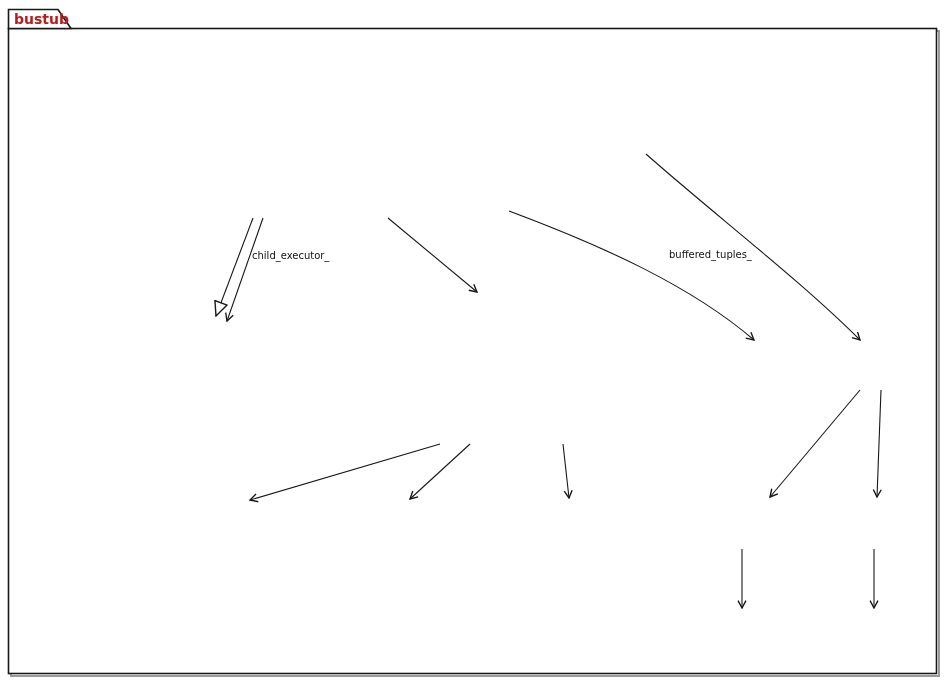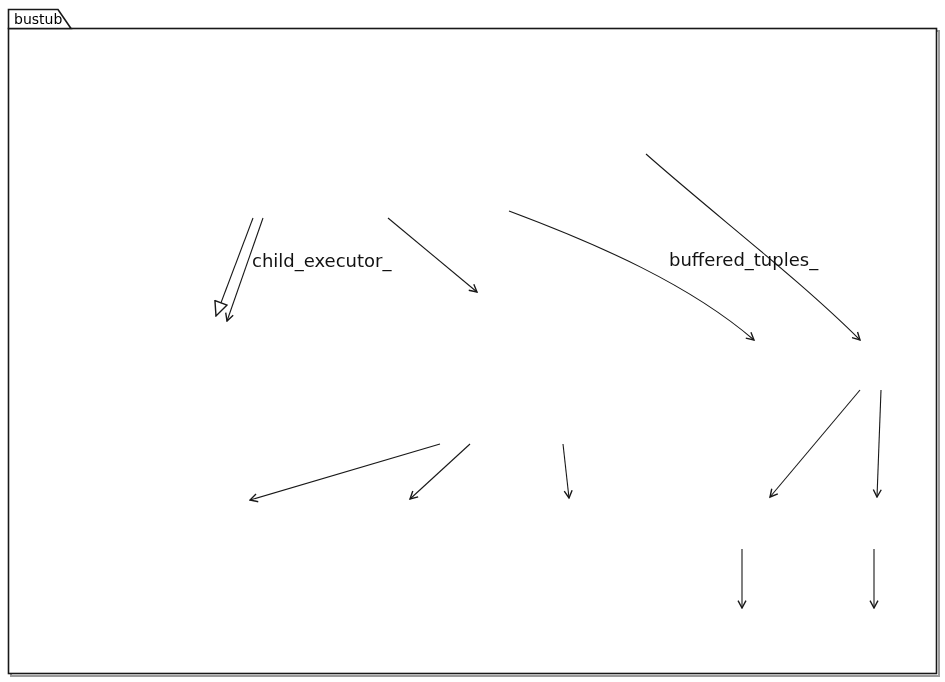--- a/index.html
+++ b/index.html
@@ -4,21 +4,21 @@
 <style>
   html,body{margin:0;padding:0;}
   body{
     width:945px;height:682px;position:relative;background:#ffffff;
     font-family:"DejaVu Sans","Liberation Sans",sans-serif;color:#121212;
     overflow:hidden;
   }
   #edges{position:absolute;left:0;top:0;width:945px;height:682px;z-index:3;pointer-events:none;}
   .frame-title{
     position:absolute;left:14px;top:11px;z-index:4;
-    font-size:14px;font-weight:normal;color:#000000;
+    font-size:14px;font-weight:bold;color:#b91c1c;
   }
   .uml-box{
     position:absolute;z-index:2;background:#F2F2F2;border:1px solid #383838;
     border-radius:4px;box-shadow:2px 2px 1px rgba(120,120,120,.5);
     display:flex;flex-direction:column;box-sizing:border-box;
   }
   .uml-title{
     display:flex;align-items:center;justify-content:center;gap:5px;
     height:25px;flex:0 0 25px;font-size:14px;white-space:nowrap;overflow:hidden;
   }
@@ -33,21 +33,21 @@
   .sec{border-top:1px solid #5A5A5A;}
   .members{padding:2px 6px 3px 6px;font-size:13px;}
   .mrow{display:flex;align-items:center;gap:6px;line-height:17.5px;white-space:nowrap;}
   .mk{flex:0 0 auto;display:inline-block;}
   .mk-field{width:6px;height:6px;border:1px solid #C82930;background:transparent;}
   .mk-method{width:8px;height:8px;border-radius:50%;background:#84BE84;border:1px solid #038048;box-sizing:border-box;}
   .empty1{height:7px;flex:0 0 7px;}
   .empty2{flex:1 1 auto;}
   .enumvals{padding:2px 8px;font-size:13px;}
   .enumvals .mrow{line-height:17.5px;}
-  .edge-label{position:absolute;z-index:4;font-size:18px;color:#121212;white-space:nowrap;}
+  .edge-label{position:absolute;z-index:4;font-size:10px;color:#121212;white-space:nowrap;}
 </style>
 </head>
 <body>
 
 <svg id="edges" width="945" height="682" viewBox="0 0 945 682">
   <defs>
     <marker id="open" viewBox="0 0 10 10" refX="8.5" refY="5" markerWidth="9" markerHeight="9" orient="auto">
       <path d="M1,1 L8.5,5 L1,9" fill="none" stroke="#181818" stroke-width="1.4"></path>
     </marker>
     <marker id="tri" viewBox="0 0 14 12" refX="13" refY="6" markerWidth="15" markerHeight="13" orient="auto">

